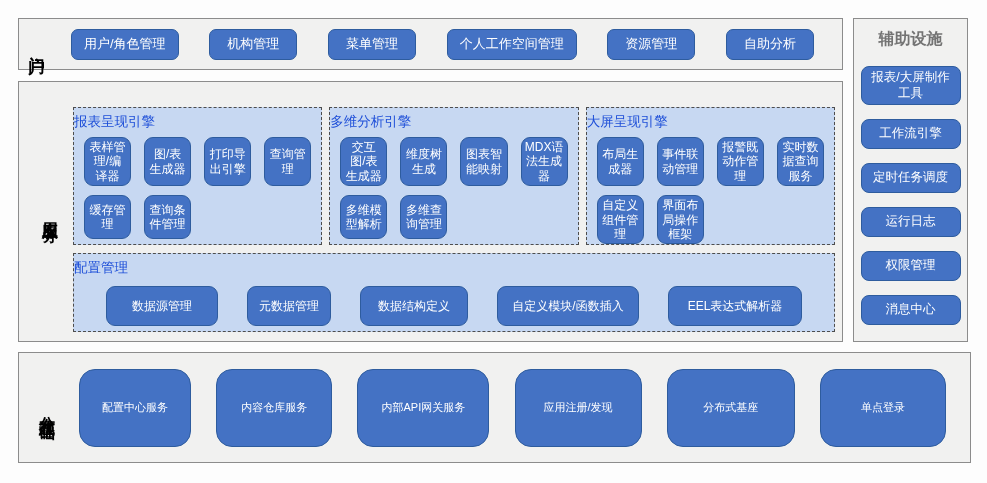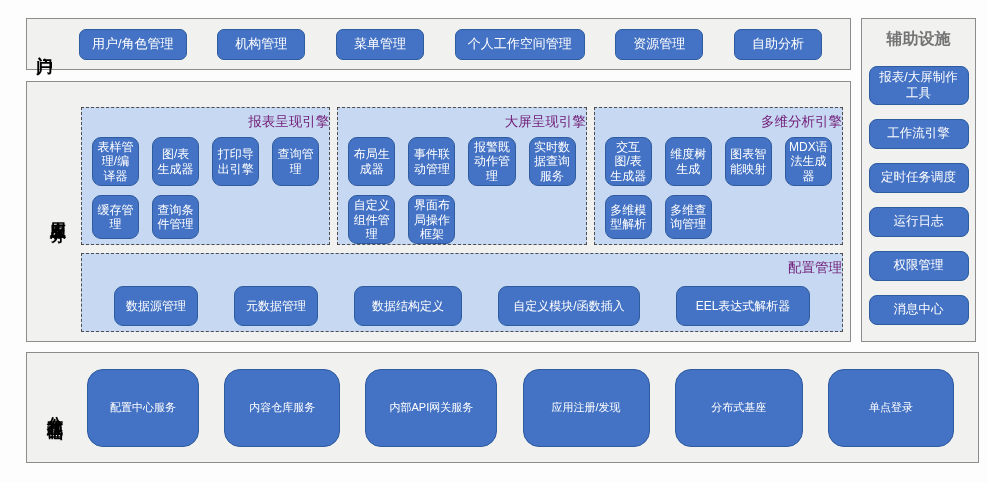--- a/index.html
+++ b/index.html
@@ -2,21 +2,21 @@
 <html><head>
 <meta charset="utf-8">
 <style>
   * { margin:0; padding:0; box-sizing:border-box; }
   html,body { background:#ffffff; }
   .page {
     position:relative; width:987px; height:483px; background:#fdfdfd;
     font-family:"Liberation Sans", sans-serif; overflow:hidden;
   }
   .box {
-    position:absolute; background:#f1f1f0; border:1px solid #8c8c8c;margin-left:8px;
+    position:absolute; background:#f1f1f0; border:1px solid #8c8c8c;
   }
   .v-label {
     writing-mode:vertical-lr; text-orientation:upright;
     font-weight:bold; font-size:16px; color:#000; line-height:1;
     letter-spacing:2px;
   }
   .btn {
     background:#4472c4; border:1px solid #2e5c9e; color:#ffffff;
     text-align:center; display:flex; align-items:center; justify-content:center;
   }
@@ -32,31 +32,31 @@
 
   
   .app-box { left:18px; top:81px; width:825px; height:261px;
     display:flex; padding-left:10px; }
   .app-label-col { width:42px; display:flex; align-items:center; justify-content:center; }
   .app-content { flex:1; display:flex; flex-direction:column; gap:8px;
     padding:25px 7px 9px 2px; }
   .engines-row { height:138px; display:flex; gap:7px; }
   .bluepanel { background:#c7d8f2; border:1px dashed #4d4d4d; }
   .engine-panel { flex:1; display:flex; flex-direction:column; }
-  .panel-title { text-align:right; font-size:13.5px; font-weight:500;
-    color:#701a75; padding:5px 0 2px; }
+  .panel-title { text-align:left; font-size:13.5px; font-weight:500;
+    color:#1d4ed8; padding:5px 0 2px; }
   .panel-grid { flex:1; display:grid; grid-template-columns:repeat(4,1fr);
     gap:9px 13px; padding:4px 10px 10px; }
   .panel-btn { border-radius:9px; font-size:12px; line-height:1.2;
     min-height:44px; padding:2px 3px; }
   .config-panel { flex:1; }
   .config-row { display:flex; justify-content:space-between; align-items:center;
     padding:7px 32px 0; }
   .config-btn { height:40px; border-radius:9px; font-size:12px; padding:0 6px; }
-  .cw0{width:84px} .cw1{width:84px} .cw2{width:108px} .cw3{width:142px} .cw4{width:134px}
+  .cw0{width:112px} .cw1{width:84px} .cw2{width:108px} .cw3{width:142px} .cw4{width:134px}
 
   
   .aux-box { left:853px; top:18px; width:115px; height:324px;
     display:flex; flex-direction:column; align-items:center;
     padding:10px 7px; gap:14px; }
   .aux-title { font-size:16px; font-weight:bold; color:#737373; margin-bottom:2px; }
   .aux-btn { width:100px; min-height:30px; border-radius:8px;
     font-size:12.5px; line-height:1.25; padding:3px 4px; }
 
   
@@ -99,40 +99,40 @@
             <div class="btn panel-btn">表样管理/编译器</div>
             <div class="btn panel-btn">图/表生成器</div>
             <div class="btn panel-btn">打印导出引擎</div>
             <div class="btn panel-btn">查询管理</div>
             <div class="btn panel-btn">缓存管理</div>
             <div class="btn panel-btn">查询条件管理</div>
           </div>
         </div>
 
         <div class="bluepanel engine-panel">
+          <div class="panel-title">多维分析引擎</div>
+          <div class="panel-grid">
+            <div class="btn panel-btn">交互图/表生成器</div>
+            <div class="btn panel-btn">维度树生成</div>
+            <div class="btn panel-btn">图表智能映射</div>
+            <div class="btn panel-btn">MDX语法生成器</div>
+            <div class="btn panel-btn">多维模型解析</div>
+            <div class="btn panel-btn">多维查询管理</div>
+          </div>
+        </div>
+
+        <div class="bluepanel engine-panel">
           <div class="panel-title">大屏呈现引擎</div>
           <div class="panel-grid">
             <div class="btn panel-btn">布局生成器</div>
             <div class="btn panel-btn">事件联动管理</div>
             <div class="btn panel-btn">报警既动作管理</div>
             <div class="btn panel-btn">实时数据查询服务</div>
             <div class="btn panel-btn">自定义组件管理</div>
             <div class="btn panel-btn">界面布局操作框架</div>
-          </div>
-        </div>
-
-        <div class="bluepanel engine-panel">
-          <div class="panel-title">多维分析引擎</div>
-          <div class="panel-grid">
-            <div class="btn panel-btn">交互图/表生成器</div>
-            <div class="btn panel-btn">维度树生成</div>
-            <div class="btn panel-btn">图表智能映射</div>
-            <div class="btn panel-btn">MDX语法生成器</div>
-            <div class="btn panel-btn">多维模型解析</div>
-            <div class="btn panel-btn">多维查询管理</div>
           </div>
         </div>
 
       </div>
 
       <div class="bluepanel config-panel">
         <div class="panel-title">配置管理</div>
         <div class="config-row">
           <div class="btn config-btn cw0">数据源管理</div>
           <div class="btn config-btn cw1">元数据管理</div>

